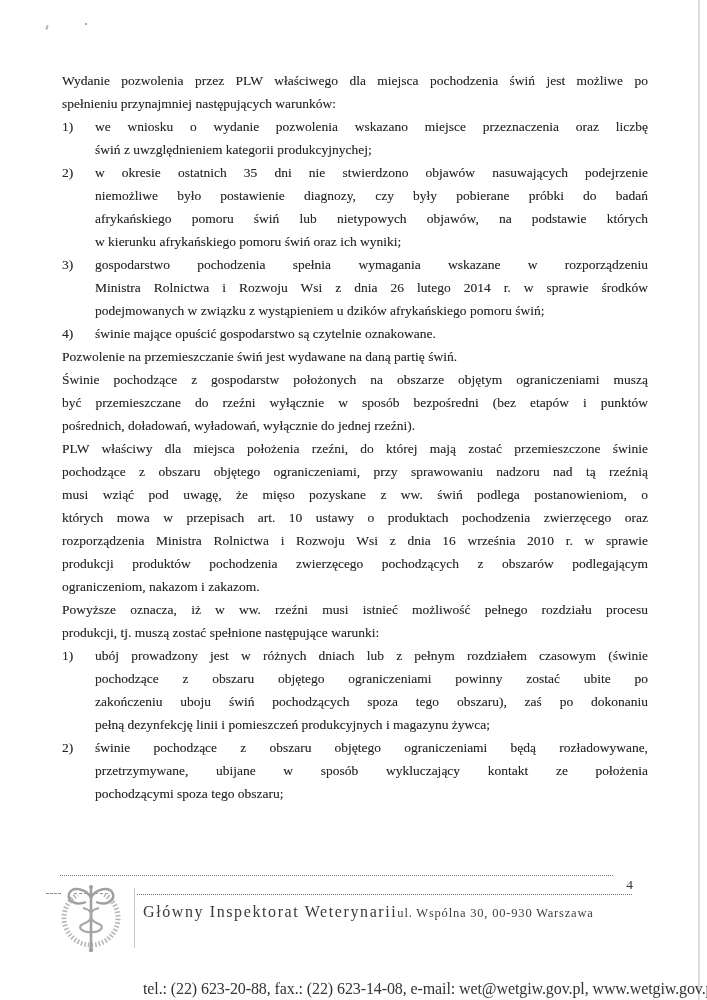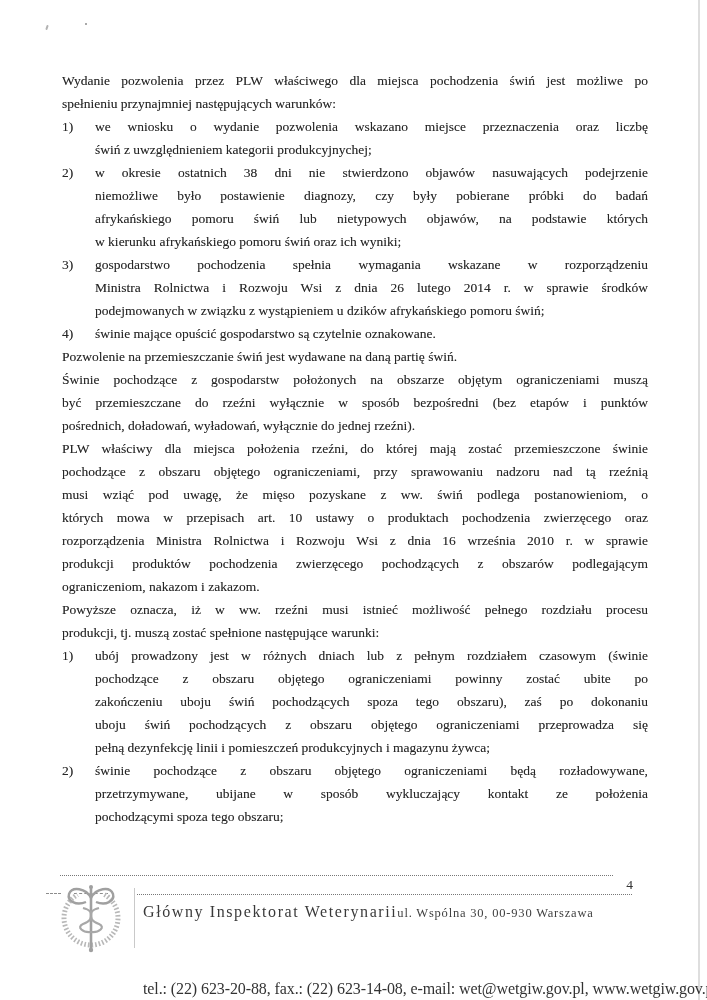--- a/index.html
+++ b/index.html
@@ -62,21 +62,21 @@
         <div class="line">Wydanie pozwolenia przez PLW właściwego dla miejsca pochodzenia świń jest możliwe po</div>
         <div class="line last">spełnieniu przynajmniej następujących warunków:</div>
       </div>
       <div class="block li">
         <span class="num">1)</span>
         <div class="line">we wniosku o wydanie pozwolenia wskazano miejsce przeznaczenia oraz liczbę</div>
         <div class="line last">świń z uwzględnieniem kategorii produkcyjnychej;</div>
       </div>
       <div class="block li">
         <span class="num">2)</span>
-        <div class="line">w okresie ostatnich 38 dni nie stwierdzono objawów nasuwających podejrzenie</div>
+        <div class="line">w okresie ostatnich 35 dni nie stwierdzono objawów nasuwających podejrzenie</div>
         <div class="line">niemożliwe było postawienie diagnozy, czy były pobierane próbki do badań</div>
         <div class="line">afrykańskiego pomoru świń lub nietypowych objawów, na podstawie których</div>
         <div class="line last">w kierunku afrykańskiego pomoru świń oraz ich wyniki;</div>
       </div>
       <div class="block li">
         <span class="num">3)</span>
         <div class="line">gospodarstwo pochodzenia spełnia wymagania wskazane w rozporządzeniu</div>
         <div class="line">Ministra Rolnictwa i Rozwoju Wsi z dnia 26 lutego 2014 r. w sprawie środków</div>
         <div class="line last">podejmowanych w związku z wystąpieniem u dzików afrykańskiego pomoru świń;</div>
       </div>
@@ -103,21 +103,20 @@
       </div>
       <div class="block">
         <div class="line">Powyższe oznacza, iż w ww. rzeźni musi istnieć możliwość pełnego rozdziału procesu</div>
         <div class="line last">produkcji, tj. muszą zostać spełnione następujące warunki:</div>
       </div>
       <div class="block li">
         <span class="num">1)</span>
         <div class="line">ubój prowadzony jest w różnych dniach lub z pełnym rozdziałem czasowym (świnie</div>
         <div class="line">pochodzące z obszaru objętego ograniczeniami powinny zostać ubite po</div>
         <div class="line">zakończeniu uboju świń pochodzących spoza tego obszaru), zaś po dokonaniu</div>
-        <div class="line">uboju świń pochodzących z obszaru objętego ograniczeniami przeprowadza się</div>
         <div class="line last">pełną dezynfekcję linii i pomieszczeń produkcyjnych i magazynu żywca;</div>
       </div>
       <div class="block li">
         <span class="num">2)</span>
         <div class="line">świnie pochodzące z obszaru objętego ograniczeniami będą rozładowywane,</div>
         <div class="line">przetrzymywane, ubijane w sposób wykluczający kontakt ze położenia</div>
         <div class="line last">pochodzącymi spoza tego obszaru;</div>
       </div>
     </div>
 

